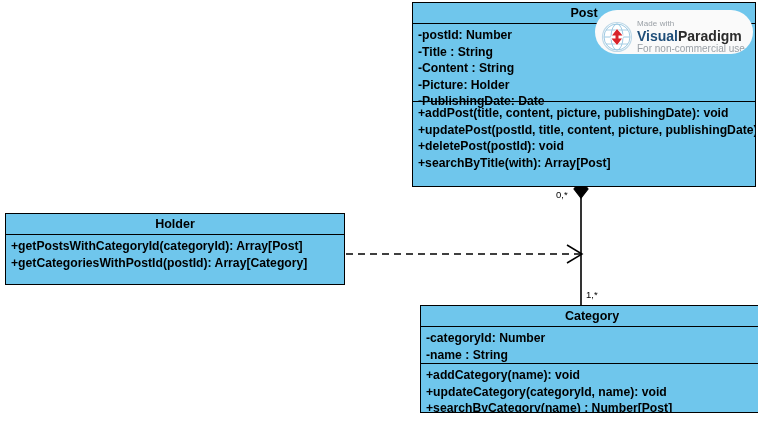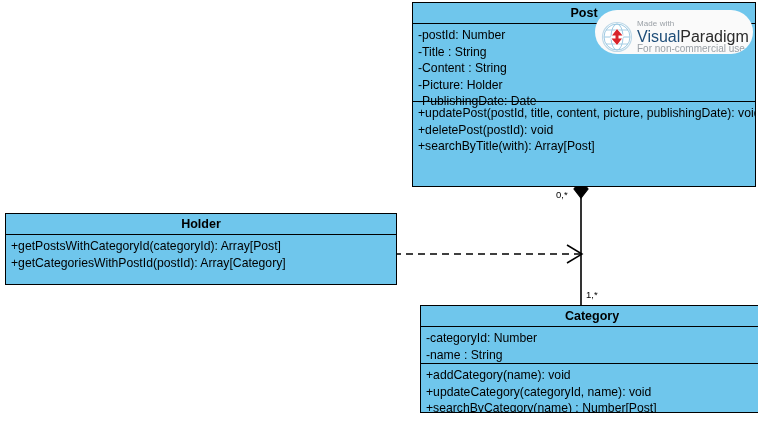--- a/index.html
+++ b/index.html
@@ -39,20 +39,21 @@
     font-weight: bold;
     color: #000000;
     line-height: 16px;
     padding: 2px 0 2px 0;
     border-bottom: 1.6px solid #000000;
     white-space: nowrap;
   }
   .uml-compartment {
     box-sizing: border-box;
     padding: 3px 0 9px 5px;
+    font-weight: bold;
   }
   .uml-compartment.divided {
     border-bottom: 1.6px solid #000000;
   }
   .uml-line {
     font-size: 12.2px;
     line-height: 16.5px;
     color: #000000;
     white-space: nowrap;
   }
@@ -64,21 +65,21 @@
     width: 344px;
     height: 185px;
   }
   #post-attrs { height: 78px; }
   #post-ops   { height: 86px; }
 
   
   #class-holder {
     left: 5px;
     top: 213px;
-    width: 392px;
+    width: 340px;
     height: 72px;
   }
   #holder-ops { height: 51px; }
 
   
   #class-category {
     left: 412px;
     top: 305px;
     width: 344px;
     height: 108px;
@@ -133,24 +134,24 @@
     margin-left: 3px;
     line-height: 1;
   }
   .wm-made {
     font-size: 8px;
     color: #9AA0A6;
     line-height: 10px;
     letter-spacing: 0.1px;
   }
   .wm-brand {
-    font-size: 16px;
+    font-size: 14px;
     line-height: 15px;
     color: #1F4E79;
-    font-weight: normal;
+    font-weight: bold;
     white-space: nowrap;
   }
   .wm-brand .wm-brand-2 { color: #2B2B2B; }
   .wm-note {
     font-size: 10px;
     color: #9AA0A6;
     line-height: 10px;
     white-space: nowrap;
   }
 </style>
@@ -175,20 +176,21 @@
   <div class="uml-class" id="class-post">
     <div class="uml-header">Post</div>
     <div class="uml-compartment divided" id="post-attrs">
       <div class="uml-line">-postId: Number</div>
       <div class="uml-line">-Title : String</div>
       <div class="uml-line">-Content : String</div>
       <div class="uml-line">-Picture: Holder</div>
       <div class="uml-line">-PublishingDate: Date</div>
     </div>
     <div class="uml-compartment" id="post-ops">
+      <div class="uml-line">+addPost(title, content, picture, publishingDate): void</div>
       <div class="uml-line">+updatePost(postId, title, content, picture, publishingDate): void</div>
       <div class="uml-line">+deletePost(postId): void</div>
       <div class="uml-line">+searchByTitle(with): Array[Post]</div>
     </div>
   </div>
 
   <div class="uml-class" id="class-holder">
     <div class="uml-header">Holder</div>
     <div class="uml-compartment" id="holder-ops">
       <div class="uml-line">+getPostsWithCategoryId(categoryId): Array[Post]</div>

